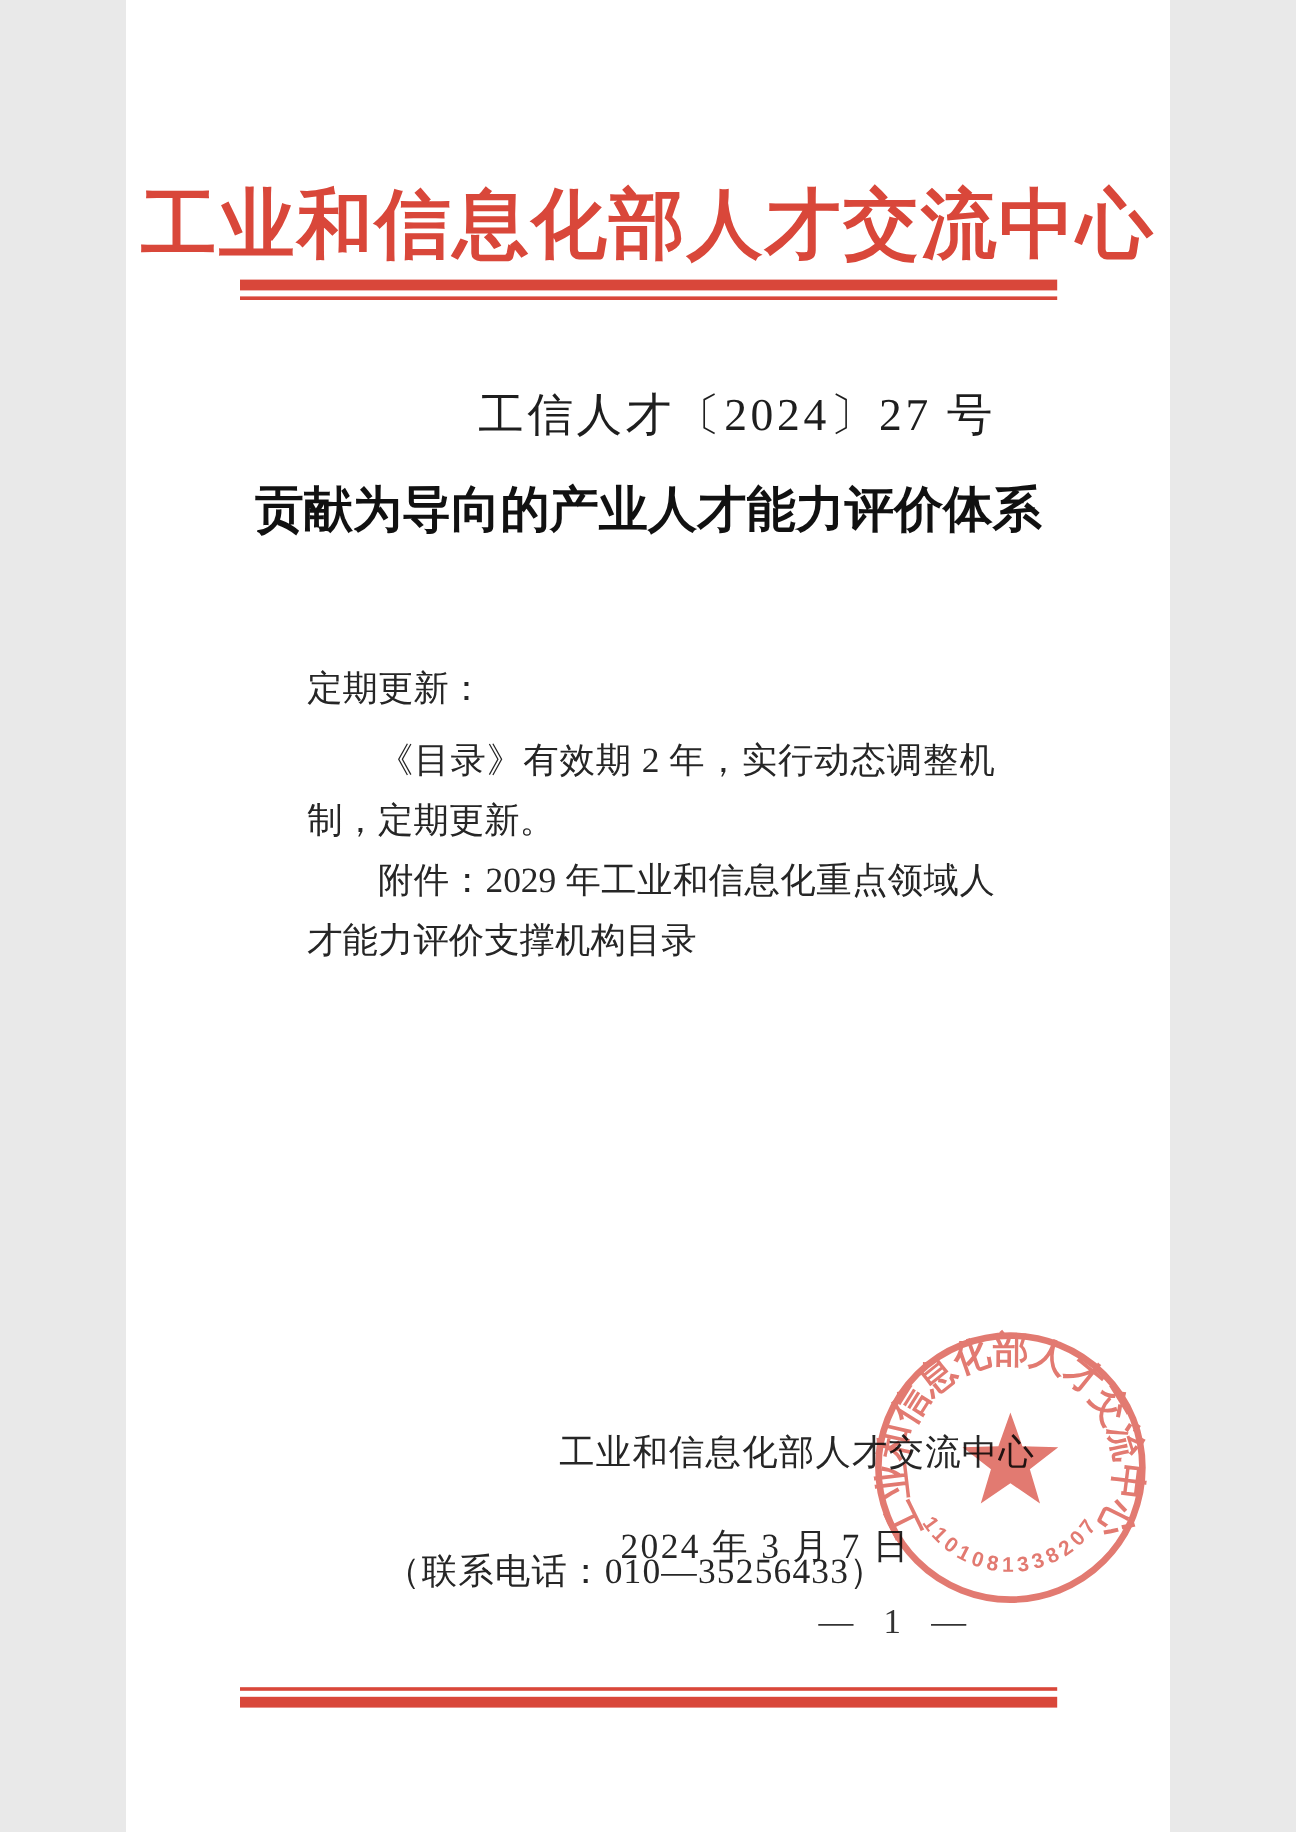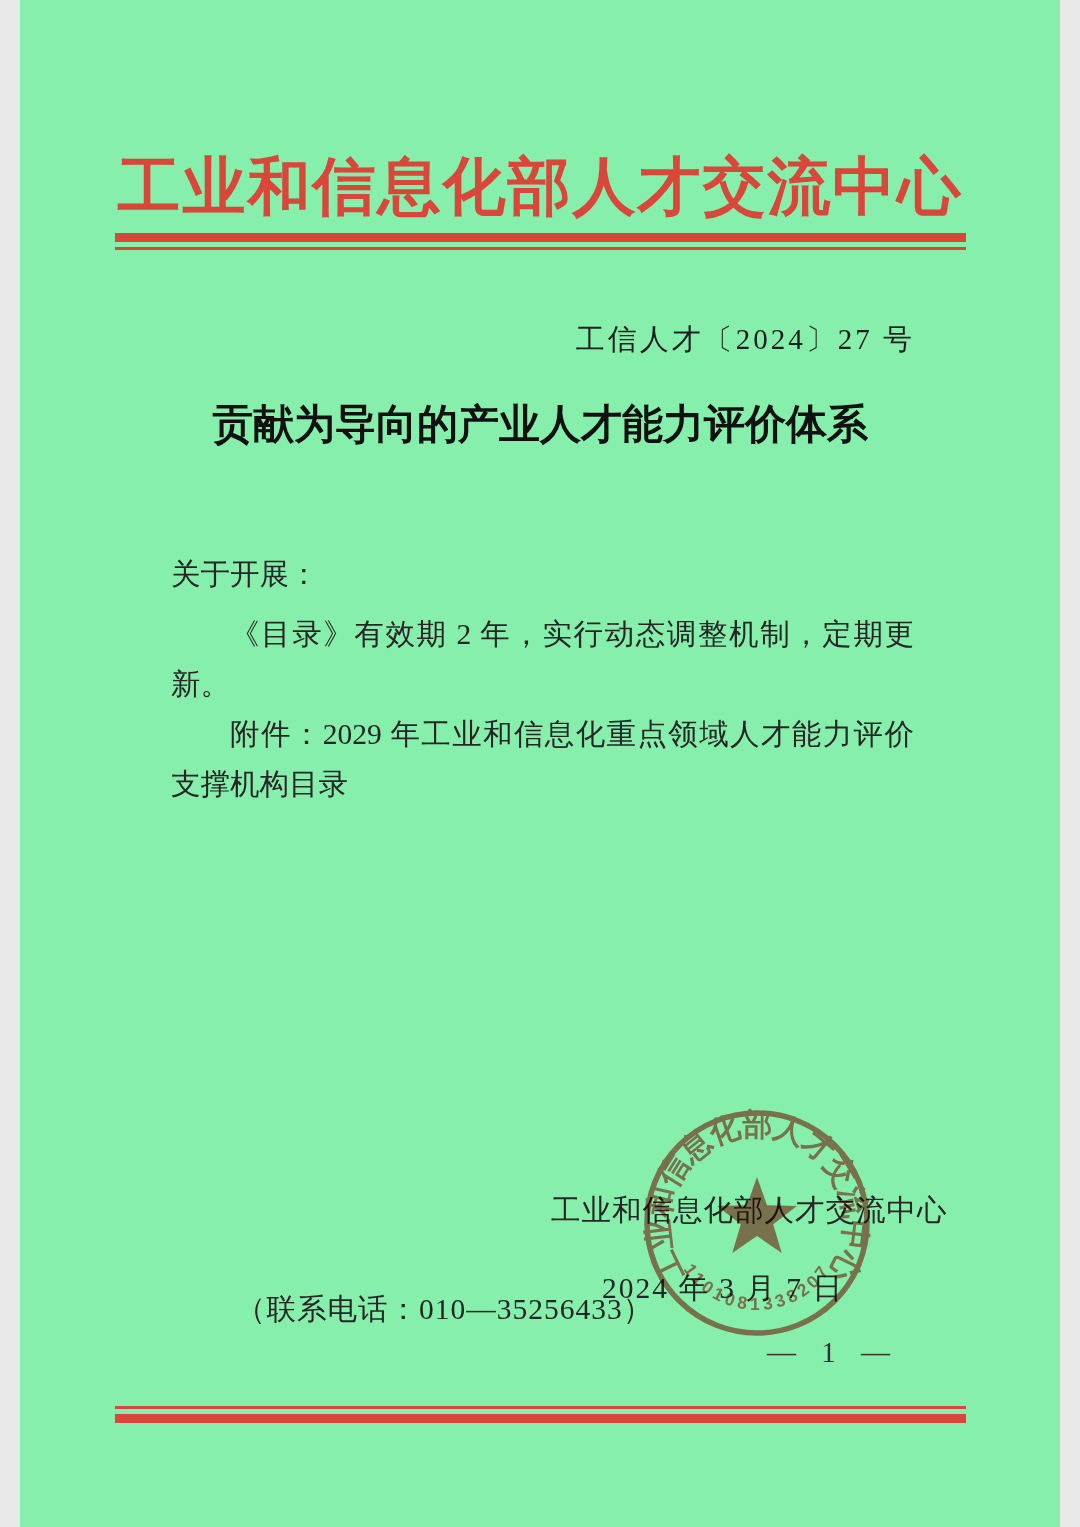--- a/index.html
+++ b/index.html
@@ -4,43 +4,43 @@
 <style>
   :root{
     --header-red:#d9473a;
     --rule-red:#d9473a;
     --seal-red:#dc5c51;
     --ink:#262626;
   }
   html,body{margin:0;padding:0;background:#e9e9e9;}
   .page{
     position:relative;
-    width:1040px;height:1527px;
+    width:870px;height:1527px;
     margin:0 auto;
-    background:#86efac;
+    background:#ffffff;
     overflow:hidden;
     font-family:"Liberation Serif","DejaVu Serif",serif;
     color:var(--ink);
   }
   .letterhead{
     position:absolute;top:144px;left:0;width:100%;
     text-align:center;
     font-size:63px;font-weight:bold;
     letter-spacing:2px;
     color:var(--header-red);
     white-space:nowrap;
   }
   .rule{position:absolute;left:95px;right:94px;background:var(--rule-red);}
   .rule-top-thick{top:233px;height:9px;}
   .rule-top-thin{top:247px;height:3px;}
   .rule-bottom-thin{top:1406px;height:3px;}
   .rule-bottom-thick{top:1414px;height:9px;}
   .doc-number{
     position:absolute;top:320px;right:145px;
-    font-size:29px;letter-spacing:3px;
+    font-size:38px;letter-spacing:3px;
     color:#1e1e1e;white-space:nowrap;text-align:center;
   }
   .doc-title{
     position:absolute;top:396px;left:0;width:100%;
     text-align:center;
     font-size:41px;line-height:57px;font-weight:bold;
     color:#111;
   }
   .body-block{
     position:absolute;top:549px;left:151px;right:146px;
@@ -87,21 +87,21 @@
   <div class="rule rule-top-thick"></div>
   <div class="rule rule-top-thin"></div>
 
   <div class="doc-number">工信人才〔2024〕27 号</div>
 
   <div class="doc-title">
     <div>贡献为导向的产业人才能力评价体系</div>
   </div>
 
   <div class="body-block">
-    <div class="salutation">关于开展：</div>
+    <div class="salutation">定期更新：</div>
     <p>《目录》有效期 2 年，实行动态调整机制，定期更新。</p>
     <p class="attachment">附件：2029 年工业和信息化重点领域人才能力评价支撑机构目录</p>
   </div>
 
   <div class="signature-block">
     <div class="signature-org">工业和信息化部人才交流中心</div>
     <div class="signature-date">2024 年 3 月 7 日</div>
   </div>
 
   <svg class="seal" viewBox="0 0 234 234" xmlns="http://www.w3.org/2000/svg" aria-hidden="true">

